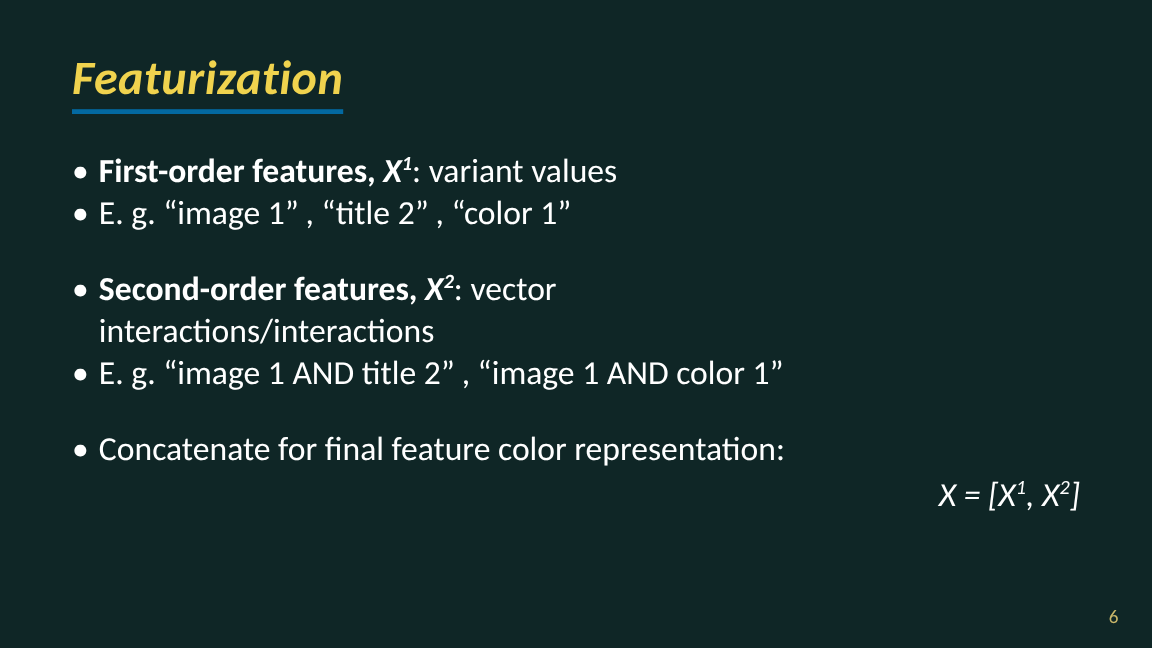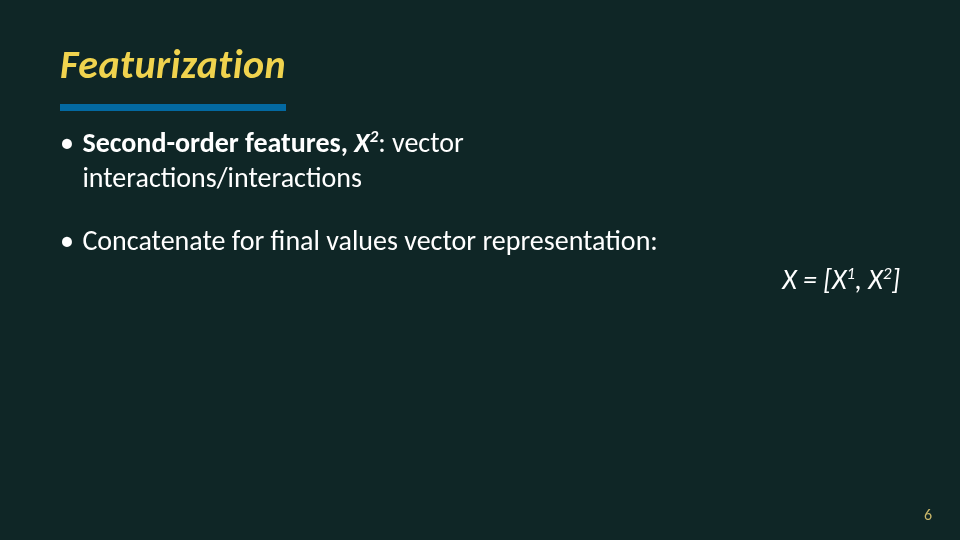--- a/index.html
+++ b/index.html
@@ -21,22 +21,22 @@
   }
   .title {
     font-size: 40px;
     font-weight: 700;
     font-style: italic;
     color: #f0d34e;
     margin: 0 0 36px 0;
     letter-spacing: 0.5px;
   }
   .title-underline {
-    border-bottom: 7px solid #0369a1;
-    padding-bottom: 15px;
+    border-bottom: 4px solid #0369a1;
+    padding-bottom: 2px;
   }
   .block {
     margin-bottom: 28px;
   }
   .line {
     font-size: 28px;
     line-height: 1.25;
     margin: 0;
   }
   .bullet {
@@ -66,31 +66,42 @@
   }
 </style>
 </head>
 <body>
 
 <div class="slide">
   <h1 class="title">
     <span class="title-underline">Featurization</span>
   </h1>
 
+  <div class="block">
+    <p class="line">
+      <span class="bullet">•</span><span class="bold">First-order features, </span><span class="bold var"><span>X</span><sup>1</sup></span><span>: variant values</span>
+    </p>
+    <p class="line">
+      <span class="bullet">•</span><span>E. g. “image 1” , “title 2” , “color 1”</span>
+    </p>
+  </div>
 
   <div class="block">
     <p class="line">
       <span class="bullet">•</span><span class="bold">Second-order features, </span><span class="bold var"><span>X</span><sup>2</sup></span><span>: vector</span>
       <span class="cont">interactions/interactions</span>
     </p>
+    <p class="line">
+      <span class="bullet">•</span><span>E. g. “image 1 AND title 2” , “image 1 AND color 1”</span>
+    </p>
   </div>
 
   <div class="block">
     <p class="line">
-      <span class="bullet">•</span><span>Concatenate for final values vector representation:</span>
+      <span class="bullet">•</span><span>Concatenate for final feature color representation:</span>
     </p>
     <p class="formula">
       <span class="var">X</span><span> = [</span><span class="var"><span>X</span><sup>1</sup></span><span>, </span><span class="var"><span>X</span><sup>2</sup></span><span>]</span>
     </p>
   </div>
 
   <div class="pagenum">6</div>
 </div>
 
 </body></html>

